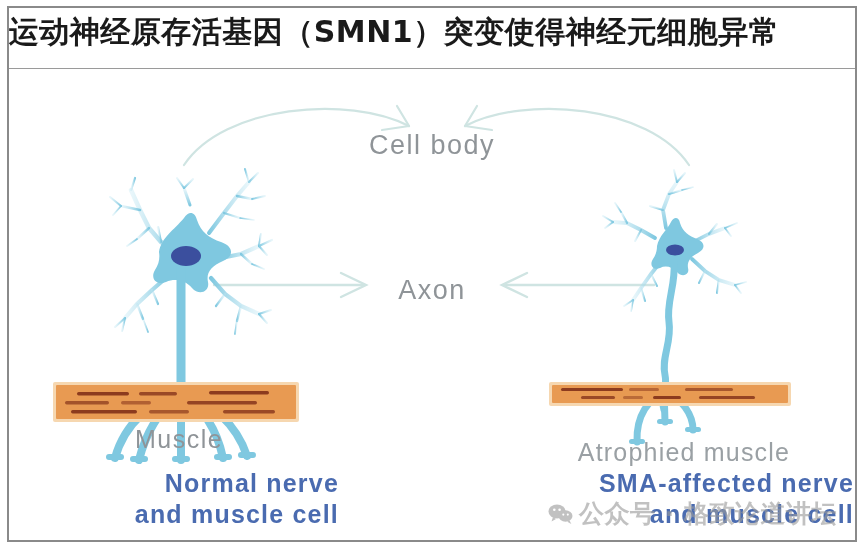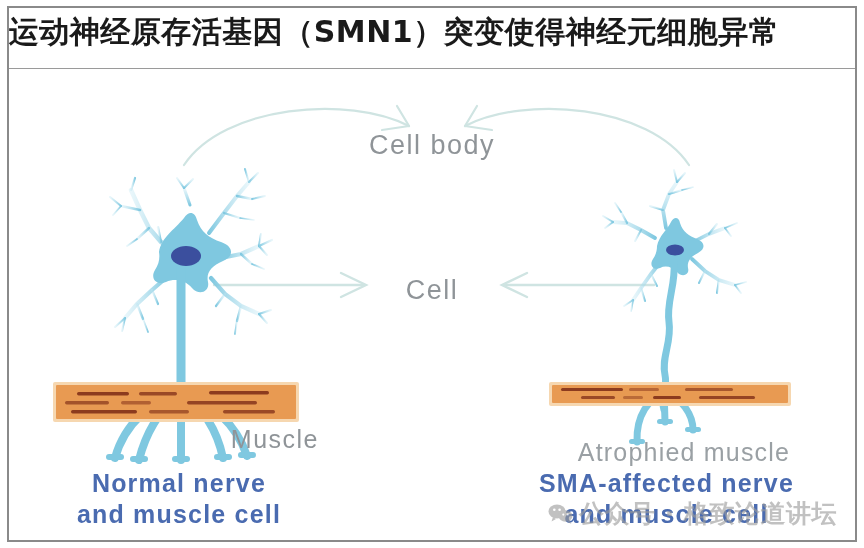--- a/index.html
+++ b/index.html
@@ -81,41 +81,41 @@
   }
   .lbl-axon {
     left: 0; top: 205px; width: 846px;
     text-align: center;
     font-size: 27px;
     color: #8f9498;
     letter-spacing: 1.5px;
   }
   .lbl-muscle {
     left: 30px; top: 355px; width: 280px;
-    text-align: right;
+    text-align: center;
     font-size: 25px;
     color: #8f9498;
     letter-spacing: 1.5px;
   }
   .lbl-atrophied {
     left: 510px; top: 368px; width: 330px;
     text-align: center;
     font-size: 25px;
     color: #9aa0a4;
     letter-spacing: 1.2px;
   }
   .caption {
     position: absolute;
     font-family: "Liberation Sans", sans-serif;
     font-weight: bold;
     color: #4a6bb0;
     font-size: 25px;
     letter-spacing: 1.2px;
     line-height: 1.22;
-    text-align: center;
+    text-align: right;
   }
   .caption-left {
     left: 10px;
     top: 398px;
     width: 320px;
   }
   .caption-right {
     left: 470px;
     top: 398px;
     width: 375px;
@@ -378,21 +378,21 @@
           <rect x="614" y="326" width="20" height="3" rx="1.5" opacity="0.5"></rect>
           <rect x="644" y="326" width="28" height="3" rx="1.5"></rect>
           <rect x="690" y="326" width="56" height="3" rx="1.5" opacity="0.9"></rect>
         </g>
       </g>
 
     </svg>
 
     <div class="lbl lbl-cellbody">Cell body</div>
 
-    <div class="lbl lbl-axon">Cell</div>
+    <div class="lbl lbl-axon">Axon</div>
 
     <div class="lbl lbl-muscle">Muscle</div>
 
     <div class="lbl lbl-atrophied">Atrophied muscle</div>
 
     <div class="caption caption-left">
       <div>Normal nerve</div>
       <div>and muscle cell</div>
     </div>
 

